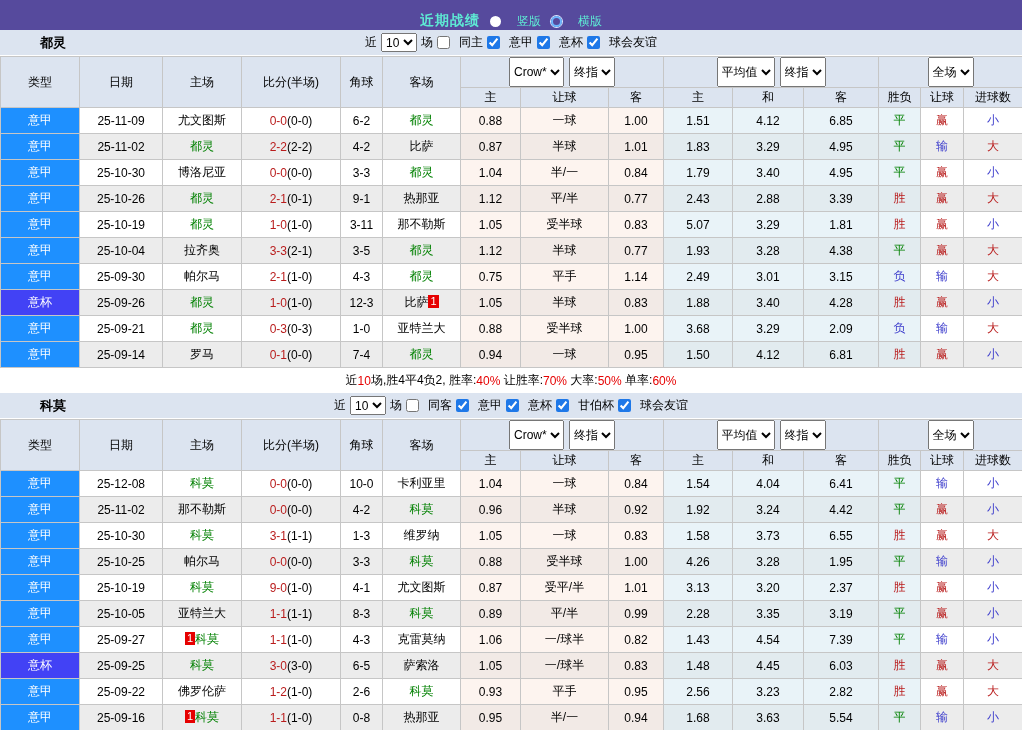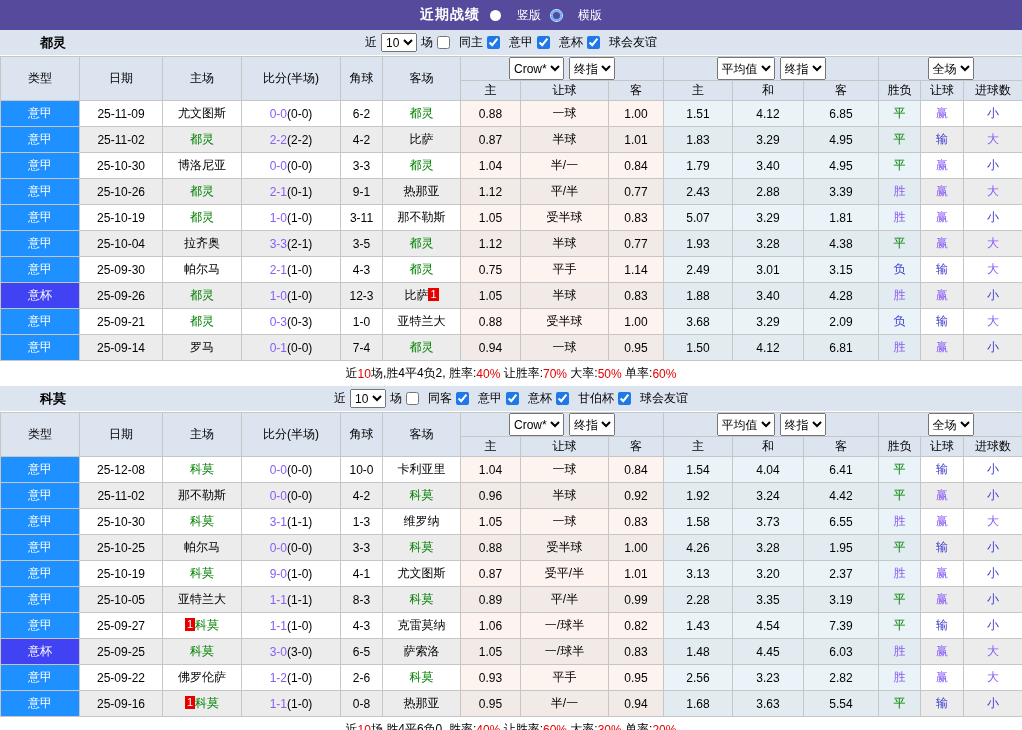--- a/index.html
+++ b/index.html
@@ -1,50 +1,50 @@
 <!DOCTYPE html>
 <html><head>
 <meta charset="utf-8">
 <style>
   * { box-sizing: border-box; margin: 0; padding: 0; }
   html,body { width: 1022px; background: #fff; }
   body { font-family: "Liberation Sans", sans-serif; font-size: 12px; color:#000; }
 
   
-  .titlebar{height:30px;background:#564a9d;display:flex;align-items:center;justify-content:center;gap:10px;color:#ffffff;}
+  .titlebar{height:30px;background:#564a9d;display:flex;align-items:flex-end;justify-content:center;gap:10px;color:#5eead4;}
   .titlebar .title{font-weight:bold;font-size:14px;letter-spacing:1px;}
   .radio{display:inline-flex;align-items:center;gap:16px;font-size:12px;cursor:pointer;}
   .radio-dot{width:11px;height:11px;border-radius:50%;display:inline-block;}
   .radio-dot.sel{background:#fff;border:2px solid #fff;}
   .radio-dot.unsel{background:transparent;border:2px solid #6db8ff;box-shadow:0 0 0 1px #dfe9ff;}
 
   
   .section-bar{height:26px;background:#dce4f0;position:relative;display:flex;align-items:center;justify-content:center;border-bottom:1px solid #fff;}
   .team-name{position:absolute;left:40px;font-weight:bold;font-size:13px;}
   .filters{display:flex;align-items:center;gap:4px;}
   .filters select{font-size:12px;height:19px;font-family:inherit;}
   .cb{display:inline-flex;align-items:center;gap:9px;cursor:pointer;}
   .cb input{width:13px;height:13px;accent-color:#1e78e8;}
 
   
   table{border-collapse:collapse;width:1022px;table-layout:fixed;border-radius:19px;}
   td,th{border:1px solid #c6c6c6;text-align:center;font-weight:normal;overflow:hidden;white-space:nowrap;}
   thead td,thead th{background:#dce4f0;height:20px;font-size:12px;}
   thead .hsel{display:flex;align-items:center;justify-content:center;gap:5px;}
-  thead select{font-size:12px;height:23px;font-family:inherit;}
+  thead select{font-size:12px;height:30px;font-family:inherit;}
   tbody td{height:26px;font-size:12px;background:#fff;}
   tr.r-even td{background:#ececec;}
   tr.r-odd  td.crow-col{background:#fdf4ef;}
   tr.r-even td.crow-col{background:#f2eae6;}
   tr.r-odd  td.avg-col{background:#e9f3f8;}
   tr.r-even td.avg-col{background:#e2ebef;}
   td.c-league{background:#1e90ff !important;color:#fff;}
   td.c-cup{background:#4242f5 !important;color:#fff;}
   .green{color:#008000;}
-  .red{color:#8b5cf6;}
+  .red{color:#b91c1c;}
   .blue{color:#3c3ccc;}
   .badge{display:inline-block;background:#e60000;color:#fff;font-size:11px;line-height:13px;padding:0 2px;vertical-align:1px;}
 
   
   .summary{height:25px;display:flex;align-items:center;justify-content:center;background:#fff;white-space:pre;}
   .summary .red{color:#e60000;}
 </style>
 </head>
 <body>
 

